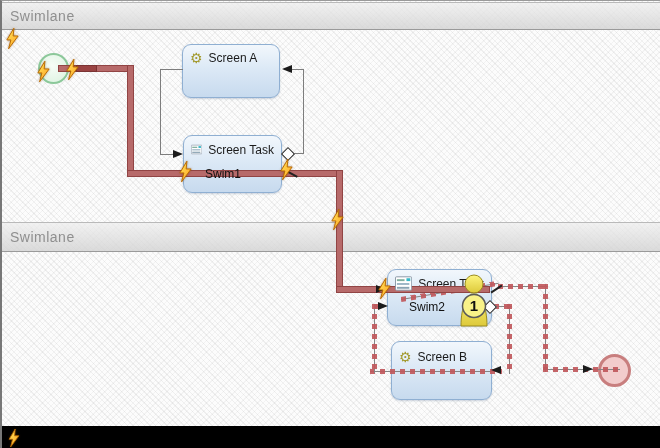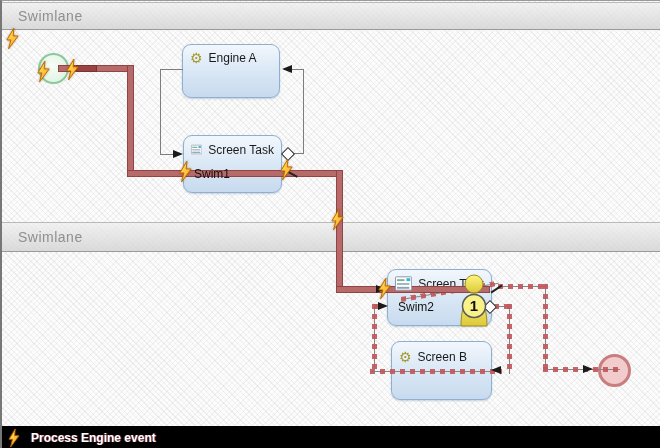--- a/index.html
+++ b/index.html
@@ -8,38 +8,38 @@
     font-family:"Liberation Sans",sans-serif;
     background:
       repeating-linear-gradient(45deg, rgba(120,120,120,.10) 0 1px, transparent 1px 4px),
       repeating-linear-gradient(-45deg, rgba(120,120,120,.07) 0 1px, transparent 1px 4px),
       #fcfcfc;
     border-top:1px solid #9a9a9a;border-left:2px solid #777;box-sizing:border-box;
   }
   .band{position:absolute;left:0;width:660px;z-index:1;
     background:linear-gradient(rgba(238,238,238,.75), rgba(210,210,210,.8));
     border-top:1px solid #b9b9b9;border-bottom:1px solid #9a9a9a;box-sizing:border-box;}
-  .band .lane-label{position:absolute;left:16px;top:50%;transform:translateY(-50%);
+  .band .lane-label{position:absolute;left:8px;top:50%;transform:translateY(-50%);
     font-size:14px;color:#8f8f8f;letter-spacing:.5px;}
   
   .wire{position:absolute;background:#7d7d7d;z-index:2;}
   
   .arr{position:absolute;width:0;height:0;z-index:7;}
   .arr.r{border-top:4px solid transparent;border-bottom:4px solid transparent;border-left:10px solid #1a1a1a;}
   .arr.l{border-top:4px solid transparent;border-bottom:4px solid transparent;border-right:10px solid #1a1a1a;}
   .diamond{position:absolute;width:8px;height:8px;background:#fff;border:1px solid #222;
     transform:rotate(45deg);z-index:7;}
   
   .task{position:absolute;border:1px solid #8fafd2;border-radius:9px;box-sizing:border-box;
     background:linear-gradient(#f2f7fc 0%, #dcе9f6 40%, #c8dbef 100%);
     background:linear-gradient(#f2f7fc 0%, #dce9f6 45%, #c7daee 100%);
     box-shadow:0 1px 2px rgba(60,90,130,.25);}
   .task-head{display:flex;align-items:center;gap:6px;padding:6px 7px 0 7px;}
   .task-title{font-size:12px;color:#1a1a1a;white-space:nowrap;}
-  .task-sub{position:absolute;left:10px;font-size:12px;color:#111;z-index:8;}
+  .task-sub{position:absolute;left:21px;font-size:12px;color:#111;z-index:8;}
   .gear{font-size:14px;line-height:12px;color:#a39a2e;z-index:8;position:relative;}
   .scricon{position:relative;z-index:8;}
   
   .event{position:absolute;border-radius:50%;box-sizing:border-box;}
   #start-event{left:36px;top:52px;width:31px;height:31px;border:2px solid #8cc89a;z-index:2;
     background:radial-gradient(circle at 45% 40%, #f7fdf7 0%, #e3f5e6 70%, #d5eeda 100%);}
   #end-event{left:596px;top:353px;width:33px;height:33px;border:3px solid #c87e7e;z-index:3;
     background:#f2cccc;}
   
   .red{position:absolute;background:#b76a6a;border:1px solid #914444;box-sizing:border-box;z-index:6;}
@@ -99,21 +99,21 @@
   <div class="wire" style="left:301px;top:68px;width:1px;height:85px;"></div>
   <div class="wire" style="left:290px;top:68px;width:11px;height:1px;"></div>
   <div class="arr l" style="left:280px;top:64px;"></div>
 
   <div class="event" id="start-event"></div>
   <div class="event" id="end-event"></div>
 
   <div class="task" style="left:180px;top:43px;width:98px;height:54px;">
     <div class="task-head">
       <span class="gear">⚙</span>
-      <span class="task-title">Engine A</span>
+      <span class="task-title">Screen A</span>
     </div>
   </div>
 
   <div class="task" style="left:181px;top:134px;width:99px;height:58px;">
     <div class="task-head">
       <svg class="scricon" width="18" height="15" viewBox="0 0 18 15">
         <rect x="0.5" y="0.5" width="17" height="14" rx="1" fill="#fff" stroke="#8795a5"></rect>
         <rect x="12" y="2" width="4" height="3" fill="#35b8c8"></rect>
         <rect x="2" y="3" width="8" height="2" fill="#7fae9e"></rect>
         <rect x="2" y="7" width="13" height="2" fill="#9db6c6"></rect>
@@ -196,16 +196,15 @@
       <use href="#boltp" fill="url(#boltg)" stroke="#b96a00" stroke-width="1"></use>
     </svg>
   <svg class="bolt" style="left:375px;top:277px;" viewBox="0 0 16 22">
       <use href="#boltp" fill="url(#boltg)" stroke="#b96a00" stroke-width="1"></use>
     </svg>
 
   <div id="status-bar">
     <svg class="bolt" viewBox="0 0 16 22">
         <use href="#boltp" fill="url(#boltg)" stroke="#b96a00" stroke-width="1"></use>
       </svg>
-    <span id="status-text">Process Engine event</span>
   </div>
 
 </div>
 
 </body></html>

